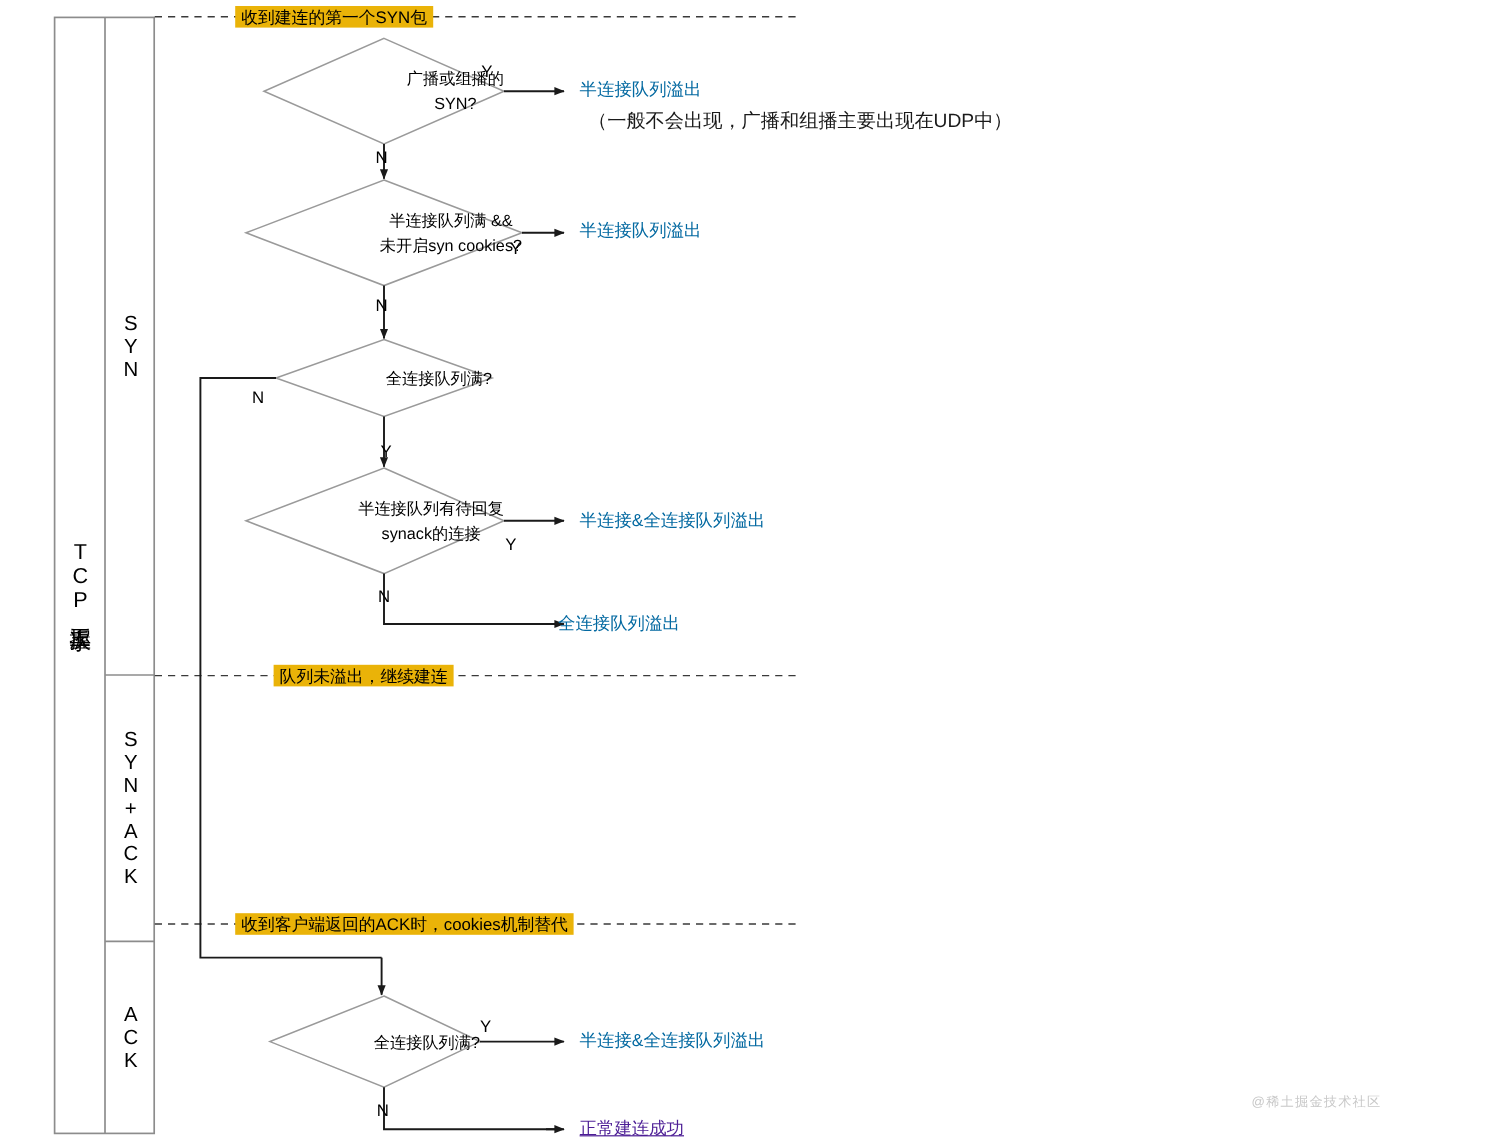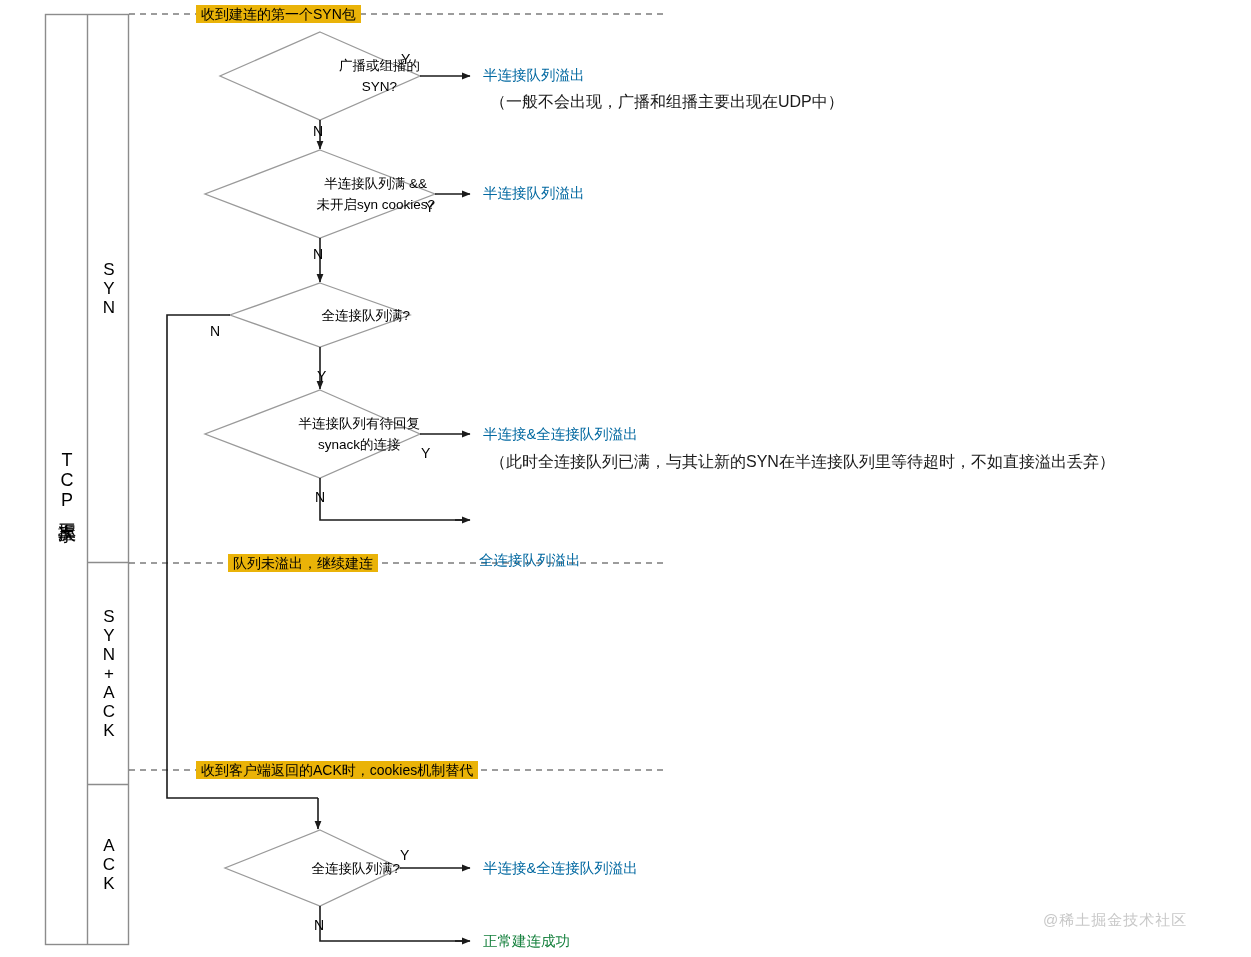--- a/index.html
+++ b/index.html
@@ -84,33 +84,33 @@
   }
 
   
   .outcome {
     position: absolute;
     font-size: 14.5px;
     line-height: 20px;
     white-space: nowrap;
   }
   .outcome.red   { color: #0369a1; }
-  .outcome.blue  { color: #15803d; }
+  .outcome.blue  { color: #4c1d95; text-decoration: underline; }
   .note {
     position: absolute;
     font-size: 16px;
     line-height: 20px;
     color: #1a1a1a;
     white-space: nowrap;
   }
 
   
   .watermark {
     position: absolute;
-    font-size: 15px;
+    font-size: 11px;
     color: #c8c8c8;
     white-space: nowrap;
     letter-spacing: 1px;
   }
 </style>
 </head>
 <body>
 
 <div id="canvas">
 
@@ -236,23 +236,22 @@
 
   <div class="blabel" style="left:400px; top:848px;">Y</div>
   <div class="blabel" style="left:314px; top:918px;">N</div>
 
   <div class="outcome red" style="left:483px; top:65px;">半连接队列溢出</div>
   <div class="note" style="left:490px; top:92px;">（一般不会出现，广播和组播主要出现在UDP中）</div>
 
   <div class="outcome red" style="left:483px; top:183px;">半连接队列溢出</div>
 
   <div class="outcome red" style="left:483px; top:424px;">半连接&amp;全连接队列溢出</div>
-  <div class="note" style="left:490px; top:452px;">（此时全连接队列已满，与其让新的SYN在半连接队列里等待超时，不如直接溢出丢弃）</div>
-
-  <div class="outcome red" style="left:479px; top:510px;margin-top:40px;">全连接队列溢出</div>
+
+  <div class="outcome red" style="left:465px; top:510px;">全连接队列溢出</div>
 
   <div class="outcome red" style="left:483px; top:858px;">半连接&amp;全连接队列溢出</div>
 
   <div class="outcome blue" style="left:483px; top:931px;">正常建连成功</div>
 
   <div class="watermark" style="left:1043px; top:911px;">@稀土掘金技术社区</div>
 
 </div>
 
 </body></html>

